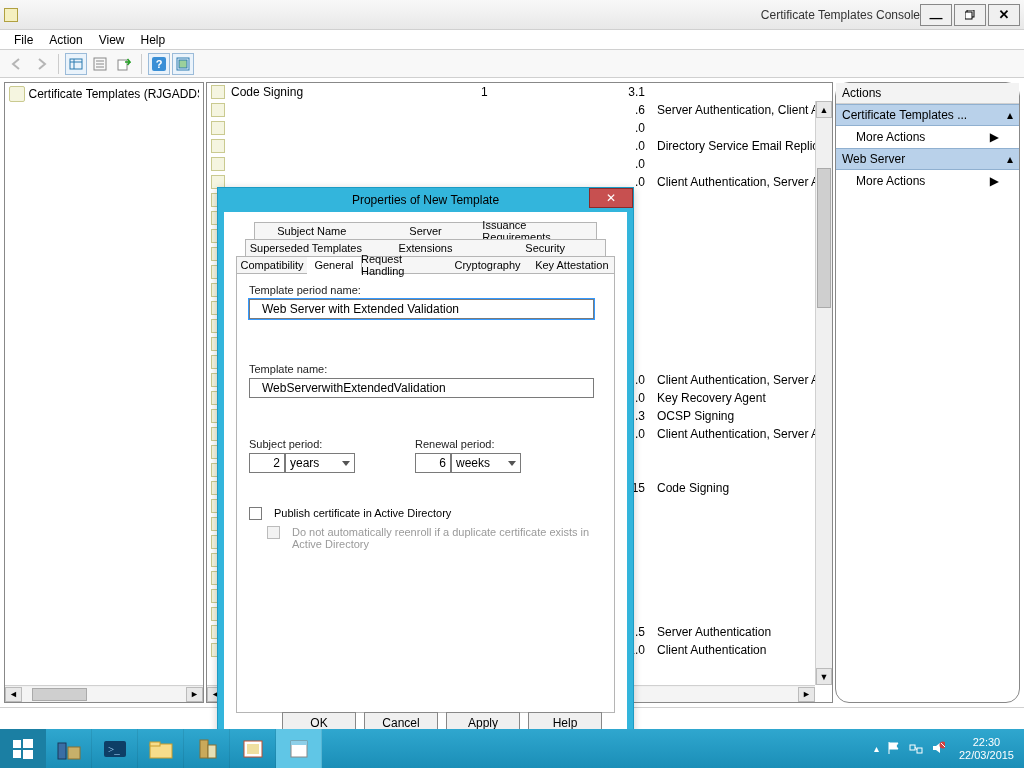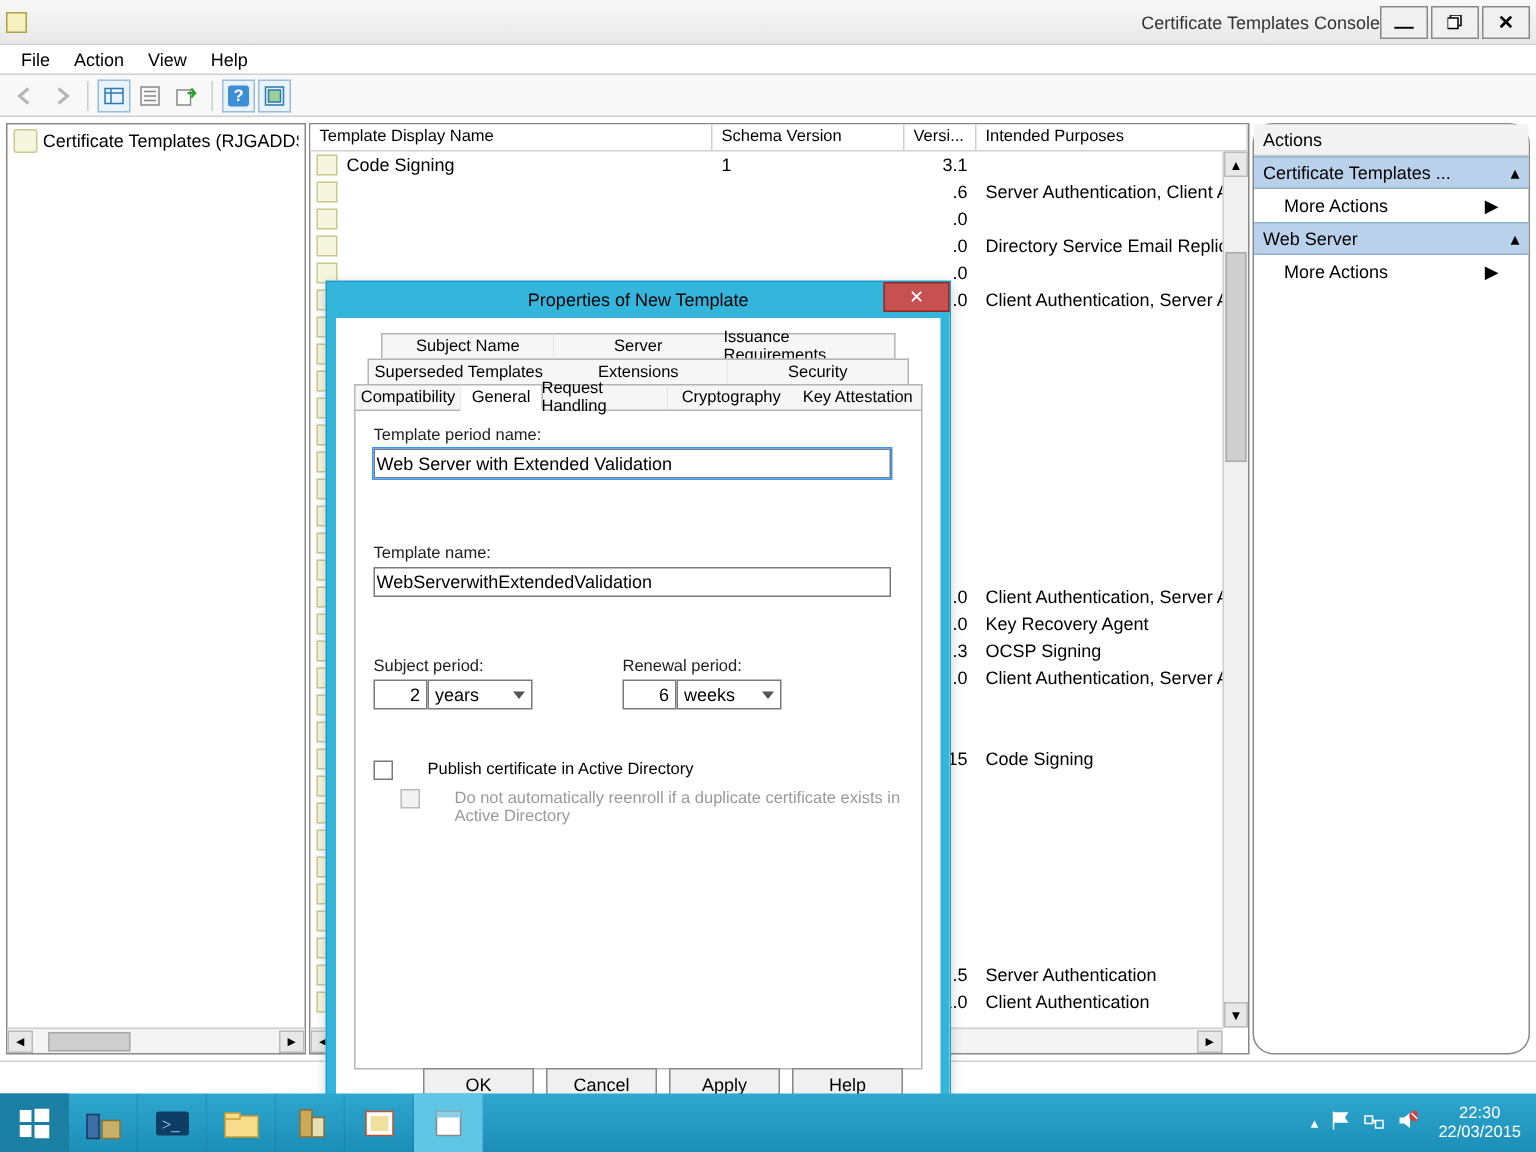--- a/index.html
+++ b/index.html
@@ -57,28 +57,28 @@
   .dlg-title .t { flex:1; text-align:center; color:#000; font-size:12px;}
   .dlg-title .close { position:absolute; right:0; top:0; width:44px; height:20px; background:#c75050; color:#fff; display:flex; align-items:center; justify-content:center; border:1px solid #8a2b2b;}
   .dialog .dlg-inner { border:6px solid #33b5dc; border-top:none; height:calc(100% - 24px); background:#fff; padding:10px 12px 8px 12px; position:relative;}
   .tab-rows { }
   .tab-row { display:flex; }
   .tab { flex:1; height:18px; background:#f6f6f6; border:1px solid #b5b5b5; margin-bottom:-1px; display:flex; align-items:center; justify-content:center; font-size:11px; cursor:default;}
   .tab.adj { border-left:none; margin-left:-1px;}
   .tab.active { background:#fff; border-bottom-color:#fff; position:relative; z-index:1;}
   .tab-page { border:1px solid #b5b5b5; background:#fff; padding:10px 12px 14px 12px; height:440px;}
   .field-label { font-size:11px; color:#222; margin-bottom:3px; }
-  .text-input { width:100%; height:20px; border:1px solid #7a7a7a; font-size:12px; padding:1px 1px; outline:1px solid #3399ff00;}
+  .text-input { width:100%; height:20px; border:1px solid #7a7a7a; font-size:12px; padding:1px 12px; outline:1px solid #3399ff00;}
   .text-input.focus { outline:1px solid #3399ff; }
   .period-row { display:flex; gap:60px; margin-top:40px;}
   .period-group { }
   .spin-input { width:36px; height:20px; border:1px solid #7a7a7a; text-align:right; padding:1px 4px; font-size:12px;}
   .select-box { height:20px; border:1px solid #7a7a7a; font-size:12px; padding:0 17px 0 4px; display:inline-flex; align-items:center; position:relative; background:#fff; min-width:70px;}
   .select-box::after { content:""; position:absolute; right:4px; top:7px; border-left:4px solid transparent; border-right:4px solid transparent; border-top:5px solid #555; }
-  .checkbox-row { display:flex; align-items:flex-start; gap:23px; font-size:11px; margin-top:34px;}
+  .checkbox-row { display:flex; align-items:flex-start; gap:12px; font-size:11px; margin-top:34px;}
   .checkbox-row.sub { margin-left:18px; margin-top:6px; color:#9a9a9a;}
   .chk { width:13px; height:13px; border:1px solid #7a7a7a; background:#fff; flex-shrink:0;}
   .chk.disabled { border-color:#bbb; background:#f3f3f3;}
   .dlg-buttons { position:absolute; bottom:6px; right:25px; display:flex; gap:8px;}
   .std-btn { width:74px; height:22px; background:#f0f0f0; border:1px solid #888; font-size:12px; display:flex; align-items:center; justify-content:center;}
   
   .statusbar { height:22px; background:#fff; border-top:1px solid #d0d0d0;}
   
   .taskbar { height:39px; background:linear-gradient(#2fa7cf,#1b8eb7); display:flex; align-items:center; position:relative;}
   .taskbar .start { width:46px; height:39px; background:#1b7fa3; display:flex; align-items:center; justify-content:center;}
@@ -171,26 +171,20 @@
       <div class="hscroll" style="position:absolute;bottom:0;left:0;right:0;">
         <div class="arrow">◄</div>
         <div class="track">
             <div class="thumb" style="left:10px; width:55px;"></div>
           </div>
         <div class="arrow">►</div>
       </div>
     </div>
 
     <div class="panel center-panel">
-      <div class="list-header">
-        <div class="col" style="width:268px;">Template Display Name</div>
-        <div class="col" style="width:128px;">Schema Version</div>
-        <div class="col" style="width:48px;">Versi...</div>
-        <div class="col" style="flex:1;">Intended Purposes</div>
-      </div>
       <div class="list-body" id="list-body">
           <div class="list-row">
             <div class="ico"></div>
             <div class="cell" style="width: 250px;">Code Signing</div>
             <div class="cell" style="width: 128px;">1</div>
             <div class="cell" style="width: 48px; text-align: right;">3.1</div>
             <div class="cell" style="flex: 1 1 0%;"></div>
           </div>
           <div class="list-row">
             <div class="ico"></div>

